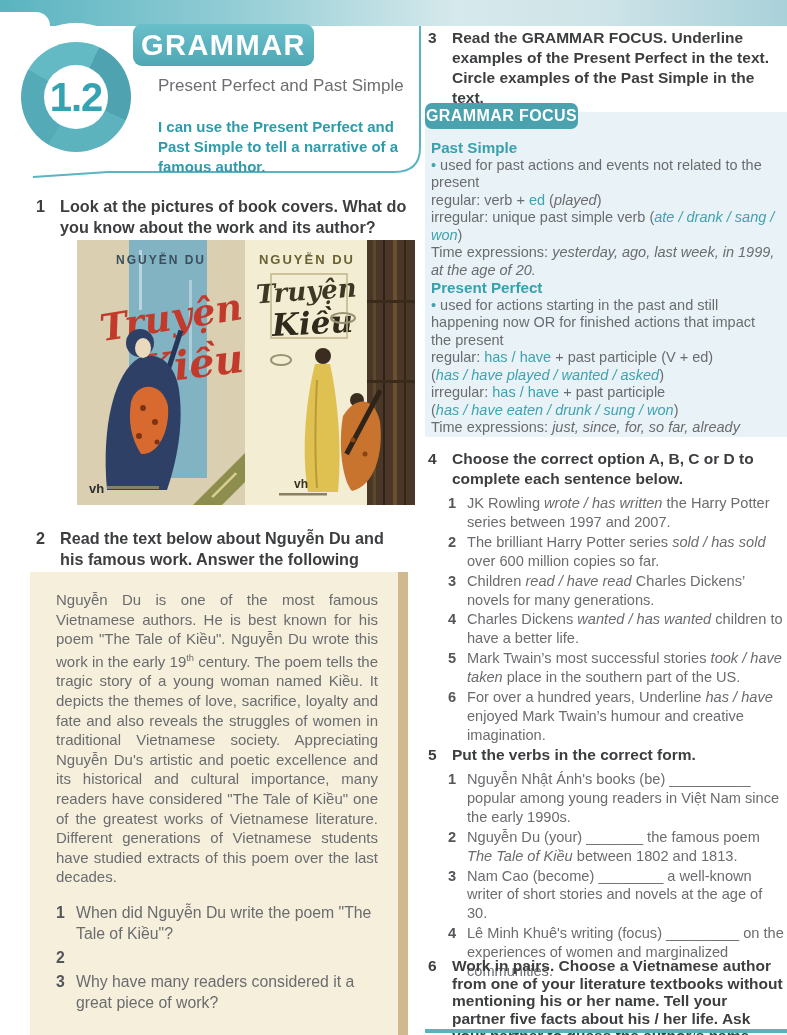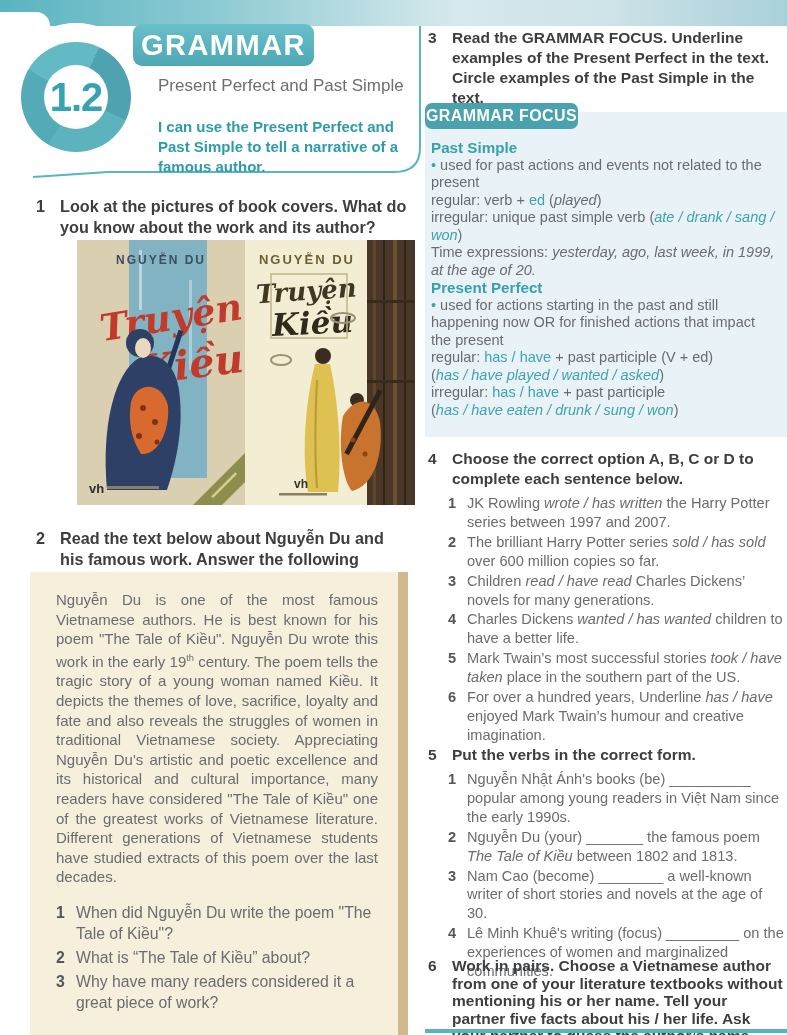--- a/index.html
+++ b/index.html
@@ -171,21 +171,20 @@
   <div class="passage-box">
     <div class="passage-strip"></div>
     <p class="passage-text"><span class="sg-n">Nguyễn Du is one of the most famous Vietnamese authors. He is best known for his poem "The Tale of Kiều". Nguyễn Du wrote this work in the early 19</span><span class="sg-sup">th</span><span class="sg-n"> century. The poem tells the tragic story of a young woman named Kiều. It depicts the themes of love, sacrifice, loyalty and fate and also reveals the struggles of women in traditional Vietnamese society. Appreciating Nguyễn Du's artistic and poetic excellence and its historical and cultural importance, many readers have considered "The Tale of Kiều" one of the greatest works of Vietnamese literature. Different generations of Vietnamese students have studied extracts of this poem over the last decades.</span></p>
     <div class="questions">
       <div class="q">
         <span class="num">1</span>
         <span>When did Nguyễn Du write the poem "The Tale of Kiều"?</span>
       </div>
       <div class="q">
         <span class="num">2</span>
-        <span>What is “The Tale of Kiều” about?</span>
       </div>
       <div class="q">
         <span class="num">3</span>
         <span>Why have many readers considered it a great piece of work?</span>
       </div>
     </div>
   </div>
 
   <div class="exh rh ex3">
     <span class="num">3</span>
@@ -198,20 +197,21 @@
       <div><span class="sg-t">• </span><span class="sg-n">used for past actions and events not related to the present</span></div>
       <div><span class="sg-n">regular: verb + </span><span class="sg-t">ed</span><span class="sg-n"> (</span><span class="sg-i">played</span><span class="sg-n">)</span></div>
       <div><span class="sg-n">irregular: unique past simple verb (</span><span class="sg-ti">ate / drank / sang / won</span><span class="sg-n">)</span></div>
       <div><span class="sg-n">Time expressions: </span><span class="sg-i">yesterday, ago, last week, in 1999, at the age of 20.</span></div>
       <div class="gf-title">Present Perfect</div>
       <div><span class="sg-t">• </span><span class="sg-n">used for actions starting in the past and still happening now OR for finished actions that impact the present</span></div>
       <div><span class="sg-n">regular: </span><span class="sg-t">has / have</span><span class="sg-n"> + past participle (V + ed)</span></div>
       <div><span class="sg-n">(</span><span class="sg-ti">has / have played / wanted / asked</span><span class="sg-n">)</span></div>
       <div><span class="sg-n">irregular: </span><span class="sg-t">has / have</span><span class="sg-n"> + past participle</span></div>
       <div><span class="sg-n">(</span><span class="sg-ti">has / have eaten / drunk / sung / won</span><span class="sg-n">)</span></div>
+      <div><span class="sg-n">Time expressions: </span><span class="sg-i">just, since, for, so far, already</span></div>
     </div>
   </div>
   <div class="gf-chip">GRAMMAR FOCUS</div>
 
   <div class="ex4">
     <div class="exh rh">
       <span class="num">4</span>
       <span class="txt">Choose the correct option A, B, C or D to complete each sentence below.</span>
     </div>
     <div class="items">

